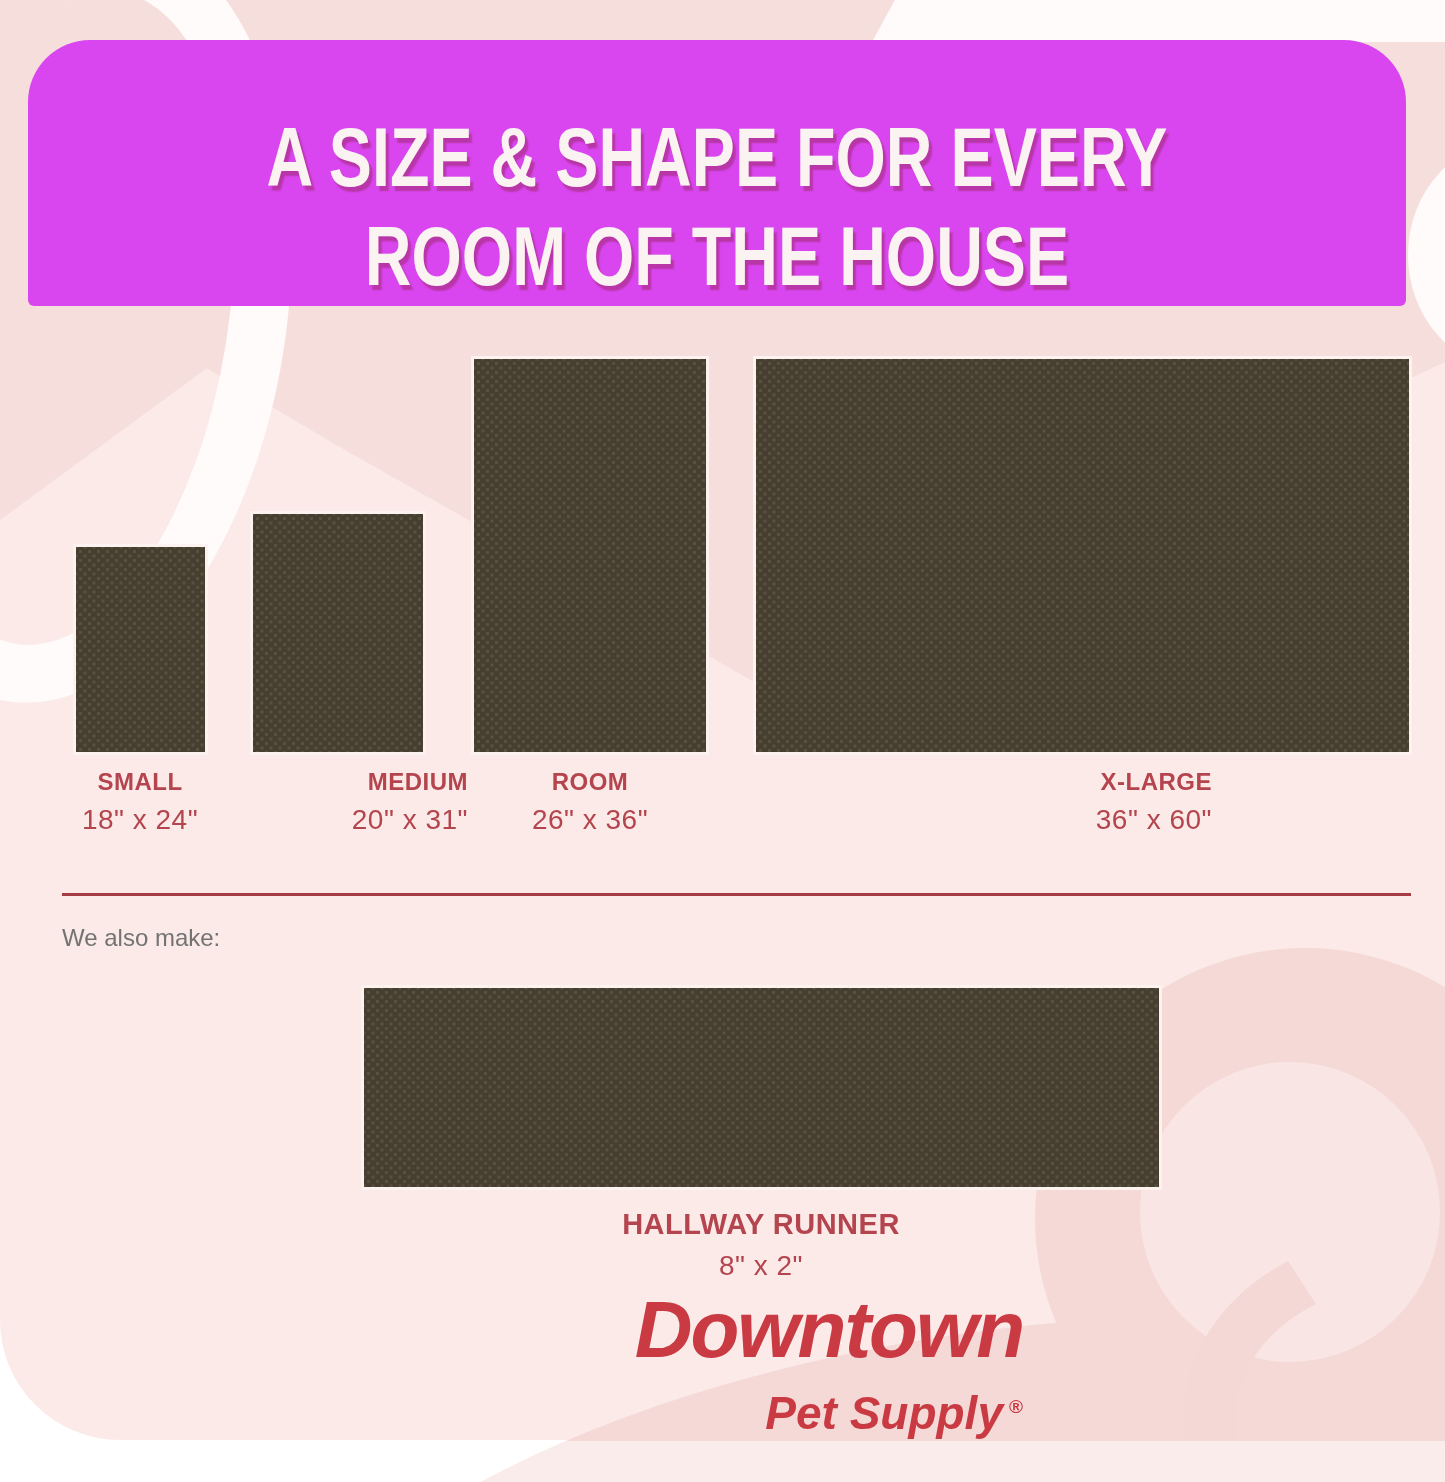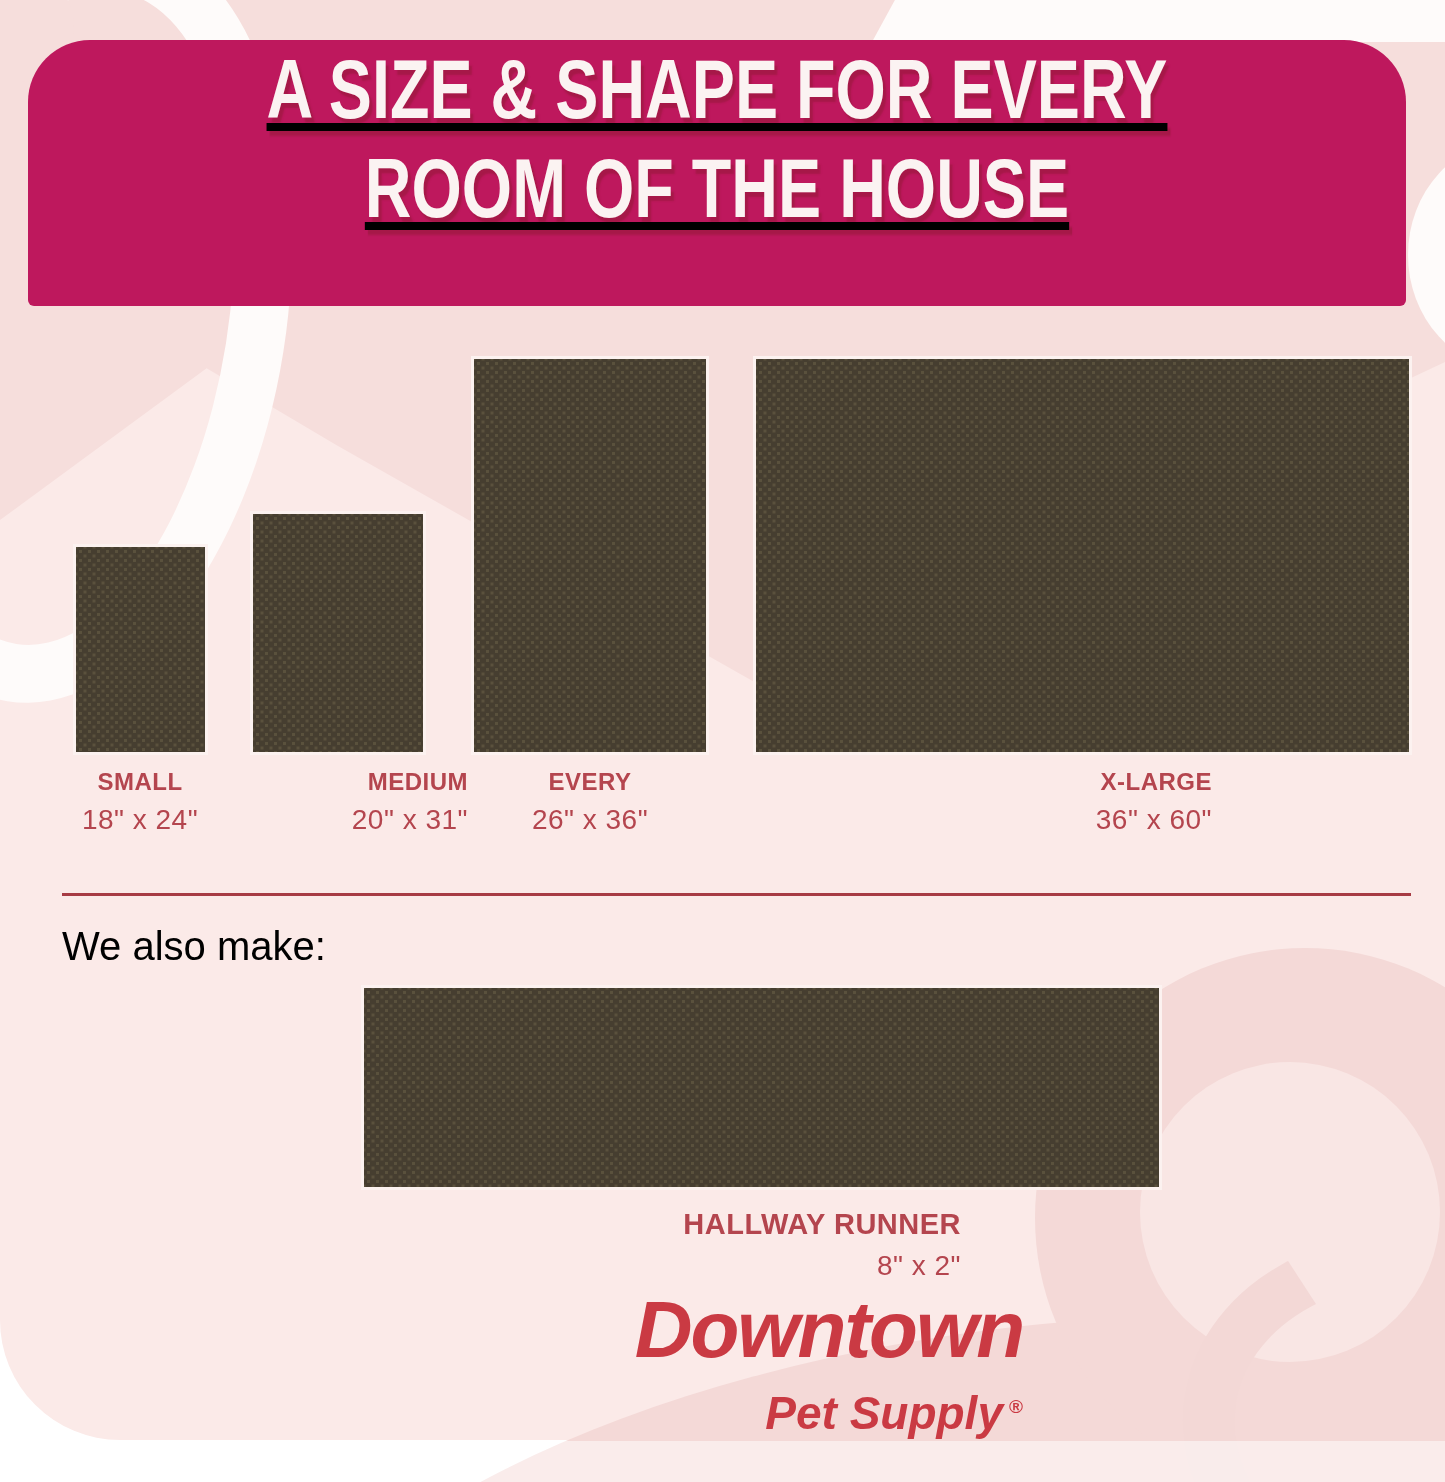--- a/index.html
+++ b/index.html
@@ -27,22 +27,22 @@
   .blob-br-inner{left:1140px;top:1062px;width:300px;height:300px;border-radius:50%;background:#f9e6e4;}
   .swoosh-white{left:1140px;top:980px;width:430px;height:760px;border-radius:50%;
     border:46px solid rgba(255,252,251,0.95);border-left-color:transparent;border-top-color:transparent;
     background:transparent;transform:rotate(-16deg);}
   .swirl-br{left:1180px;top:1230px;width:480px;height:330px;border-radius:50%;
     border:52px solid #f3d8d6;border-top-color:transparent;border-right-color:transparent;
     background:transparent;transform:rotate(12deg);}
   .bottom-fade{left:0;top:1441px;width:1445px;height:41px;background:rgba(255,255,255,0.5);}
 
   
-  .banner{left:28px;top:40px;width:1378px;height:266px;background:#be185d;
-    border-radius:62px 62px 6px 6px;display:flex;align-items:flex-start;justify-content:center;text-decoration:underline;}
+  .banner{left:28px;top:40px;width:1378px;height:266px;background:#d946ef;
+    border-radius:62px 62px 6px 6px;display:flex;align-items:flex-end;justify-content:center;}
   .banner h1{margin:0;text-align:center;color:#fbf3f2;font-weight:bold;
     font-size:84px;line-height:1.18;letter-spacing:0px;transform:scaleX(0.77);
     text-shadow:4px 5px 2px rgba(122,26,33,0.35);white-space:nowrap;}
 
   
   .mat{position:absolute;box-sizing:border-box;background-color:#463e30;
     border:3px solid #fcf2f0;
     background-image:radial-gradient(#5a513d 1.4px,transparent 1.9px),
                      radial-gradient(#5a513d 1.4px,transparent 1.9px);
     background-size:9px 9px;background-position:0 0,4.5px 4.5px;}
@@ -53,26 +53,26 @@
   .mat-runner{left:361px;top:985px;width:801px;height:205px;}
 
   
   .size-label{position:absolute;width:260px;top:768px;text-align:center;color:#b4454e;}
   .size-label .size-name{font-size:24px;font-weight:700;letter-spacing:0.5px;}
   .size-label .size-dims{font-size:28px;font-weight:400;margin-top:8px;letter-spacing:0.5px;}
   .label-small {left:10px;}
   .label-medium{left:208px;text-align:right;}
   .label-large {left:460px;}
   .label-xlarge{left:952px;text-align:right;}
-  .label-runner{left:561px;top:1208px;width:400px;position:absolute;text-align:right;color:#b4454e;}
+  .label-runner{left:561px;top:1208px;width:400px;position:absolute;text-align:center;color:#b4454e;}
   .label-runner .size-name{font-size:29px;font-weight:700;letter-spacing:0.5px;}
   .label-runner .size-dims{font-size:28px;font-weight:400;margin-top:9px;letter-spacing:0.5px;}
 
   .divider{left:62px;top:893px;width:1349px;height:3px;background:#a73b44;}
-  .also-make{left:62px;top:924px;font-size:40px;color:#000000;text-align:center;}
+  .also-make{left:62px;top:924px;font-size:24px;color:#737373;text-align:center;}
 
   
   .logo{left:423px;top:1290px;width:600px;text-align:right;color:#ca3a43;}
   .logo-line1{font-size:80px;font-weight:800;font-style:italic;letter-spacing:-2px;line-height:1;}
   .logo-line2{font-size:46px;font-weight:700;font-style:italic;letter-spacing:0px;margin-top:16px;}
   .logo-line2 sup{font-size:19px;font-style:normal;margin-left:6px;}
 </style>
 </head>
 <body>
 
@@ -107,21 +107,21 @@
 
     <div class="size-label label-small">
       <div class="size-name">SMALL</div>
       <div class="size-dims">18" x 24"</div>
     </div>
     <div class="size-label label-medium">
       <div class="size-name">MEDIUM</div>
       <div class="size-dims">20" x 31"</div>
     </div>
     <div class="size-label label-large">
-      <div class="size-name">EVERY</div>
+      <div class="size-name">ROOM</div>
       <div class="size-dims">26" x 36"</div>
     </div>
     <div class="size-label label-xlarge">
       <div class="size-name">X-LARGE</div>
       <div class="size-dims">36" x 60"</div>
     </div>
   </section>
 
   <div class="abs divider"></div>
   <div class="abs also-make">We also make:</div>

